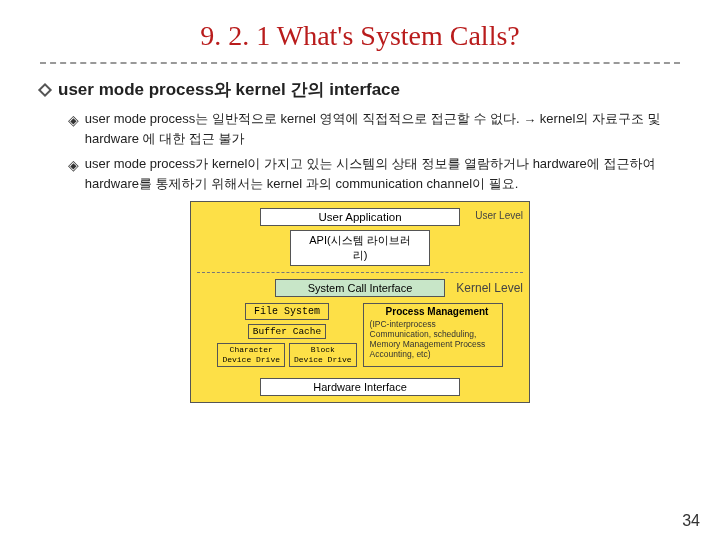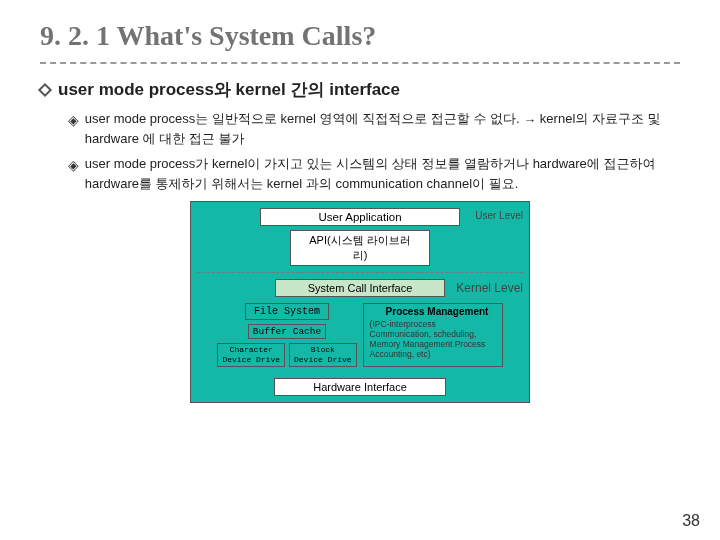--- a/index.html
+++ b/index.html
@@ -14,24 +14,24 @@
 
     .slide {
       width: 720px;
       height: 540px;
       padding: 20px 40px;
       position: relative;
     }
 
     .title {
       font-size: 28px;
-      font-weight: bold;
-      color: #737373;
+      font-weight: normal;
+      color: #b91c1c;
       margin-bottom: 10px;
-      text-align: left;
+      text-align: center;
       font-family: 'Times New Roman', serif;
     }
 
     .divider {
       border: none;
       border-top: 2px dashed #999;
       margin-bottom: 14px;
     }
 
     .section {
@@ -80,21 +80,21 @@
       margin-top: 1px;
     }
 
     
     .diagram-container {
       border: 1.5px solid #555;
       width: 340px;
       margin: 6px auto 0 auto;
       padding: 6px;
       font-size: 11px;
-      background: #14b8a6;
+      background: #fde047;
       position: relative;
     }
 
     .diagram-inner {
       display: flex;
       flex-direction: column;
       gap: 4px;
     }
 
     .diag-row {
@@ -180,21 +180,21 @@
       font-size: 9px;
       text-align: center;
     }
 
     .box-hw-interface {
       border: 1.5px solid #555;
       padding: 2px 20px;
       text-align: center;
       font-size: 11px;
       background: #fff;
-      width: 172px;
+      width: 200px;
       margin: 3px auto 0 auto;
     }
 
     .left-col {
       display: flex;
       flex-direction: column;
       align-items: center;
       gap: 2px;
       font-family: Liberation Mono, monospace;
     }
@@ -283,15 +283,15 @@
         <div class="diag-row" style="margin-top:4px;">
           <div class="box-hw-interface">
             <span>Hardware Interface</span>
           </div>
         </div>
 
       </div>
     </div>
   </div>
 
-  <div class="page-number">38</div>
+  <div class="page-number">34</div>
 
 </div>
 
 </body></html>

